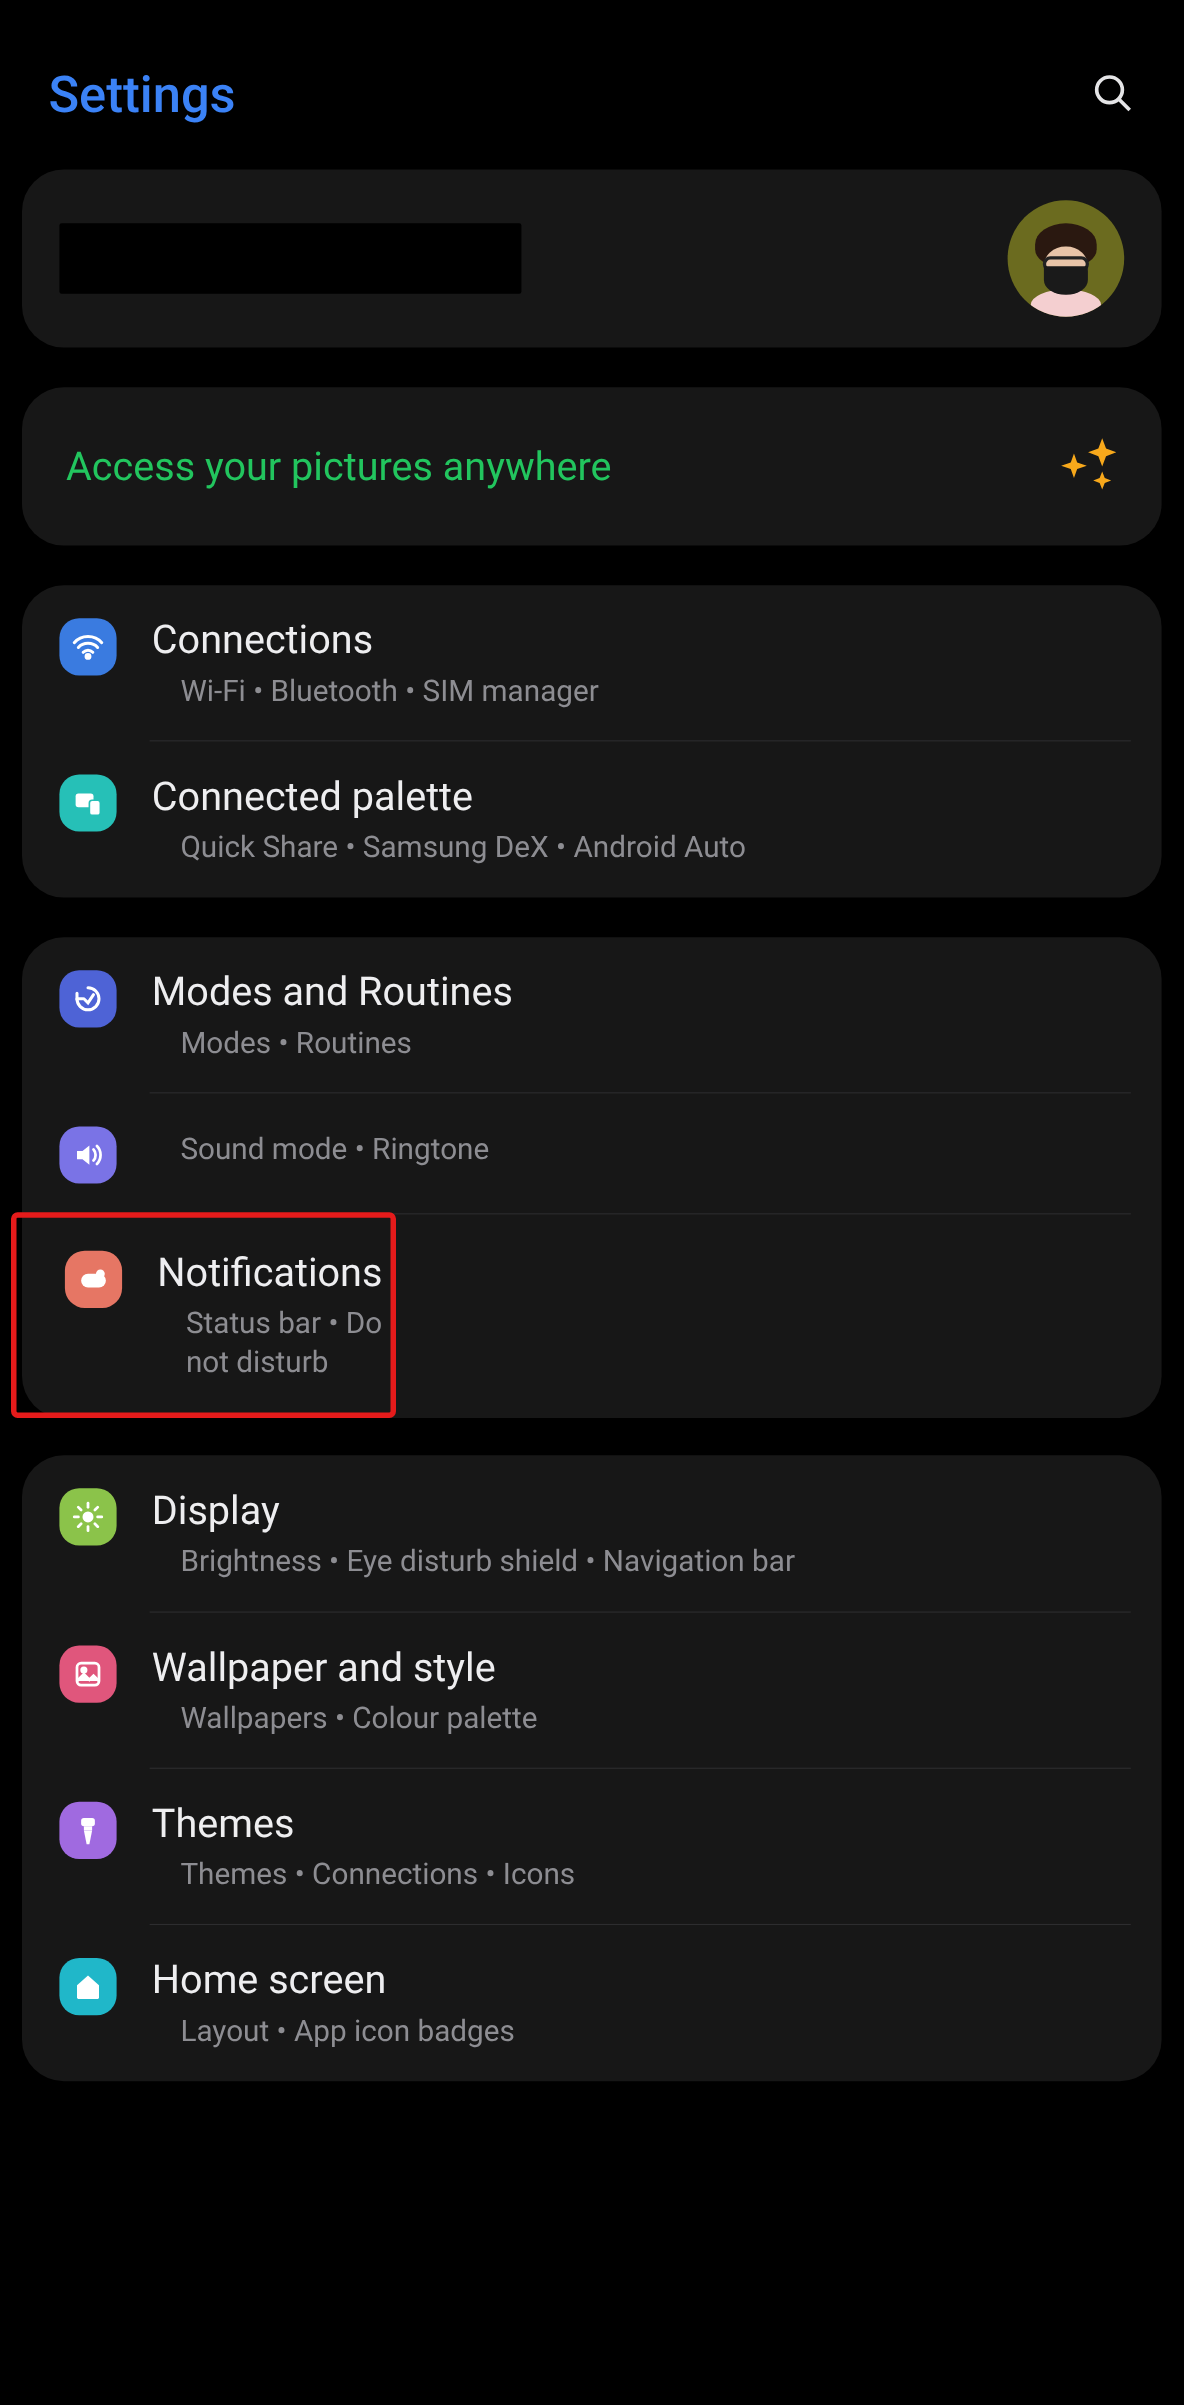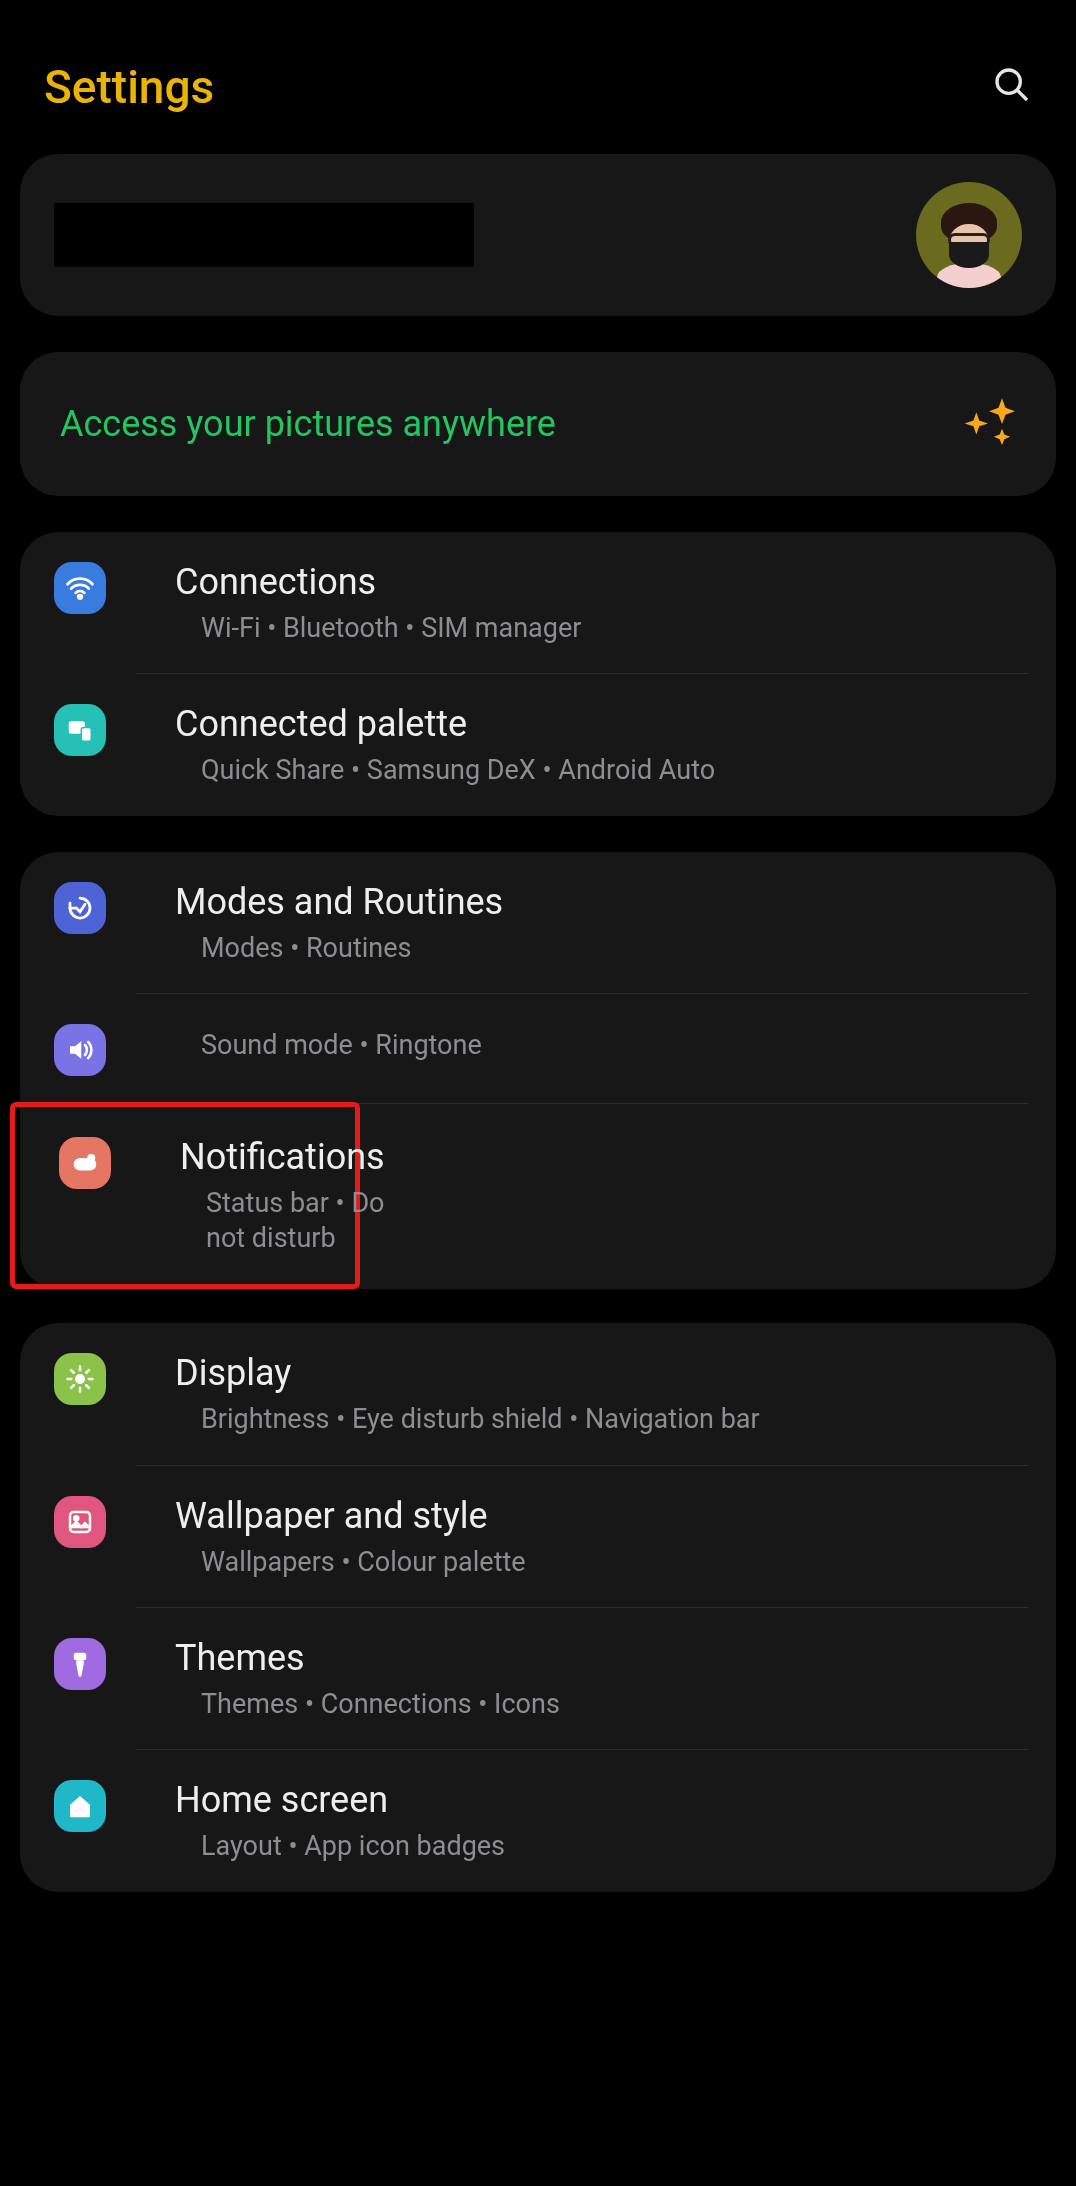--- a/index.html
+++ b/index.html
@@ -16,21 +16,21 @@
   }
   .header {
     display: flex;
     align-items: center;
     justify-content: space-between;
     padding: 60px 24px 40px 24px;
   }
   .header-title {
     font-size: 46px;
     font-weight: 500;
-    color: #eab308;
+    color: #3b82f6;
   }
   .search-icon {
     width: 40px;
     height: 40px;
     color: #e5e5e7;
   }
   .card {
     background: #171717;
     border-radius: 38px;
     margin-bottom: 36px;
@@ -129,21 +129,20 @@
   .settings-section {
     background: #171717;
     border-radius: 38px;
     margin-bottom: 36px;
   }
   .settings-item {
     display: flex;
     align-items: flex-start;
     padding: 28px 34px 28px 34px;
     position: relative;
-    gap: 37px;
   }
   .settings-item:not(:last-child)::after {
     content: "";
     position: absolute;
     left: 116px;
     right: 28px;
     bottom: 0;
     height: 1px;
     background: #2d2d2f;
   }

